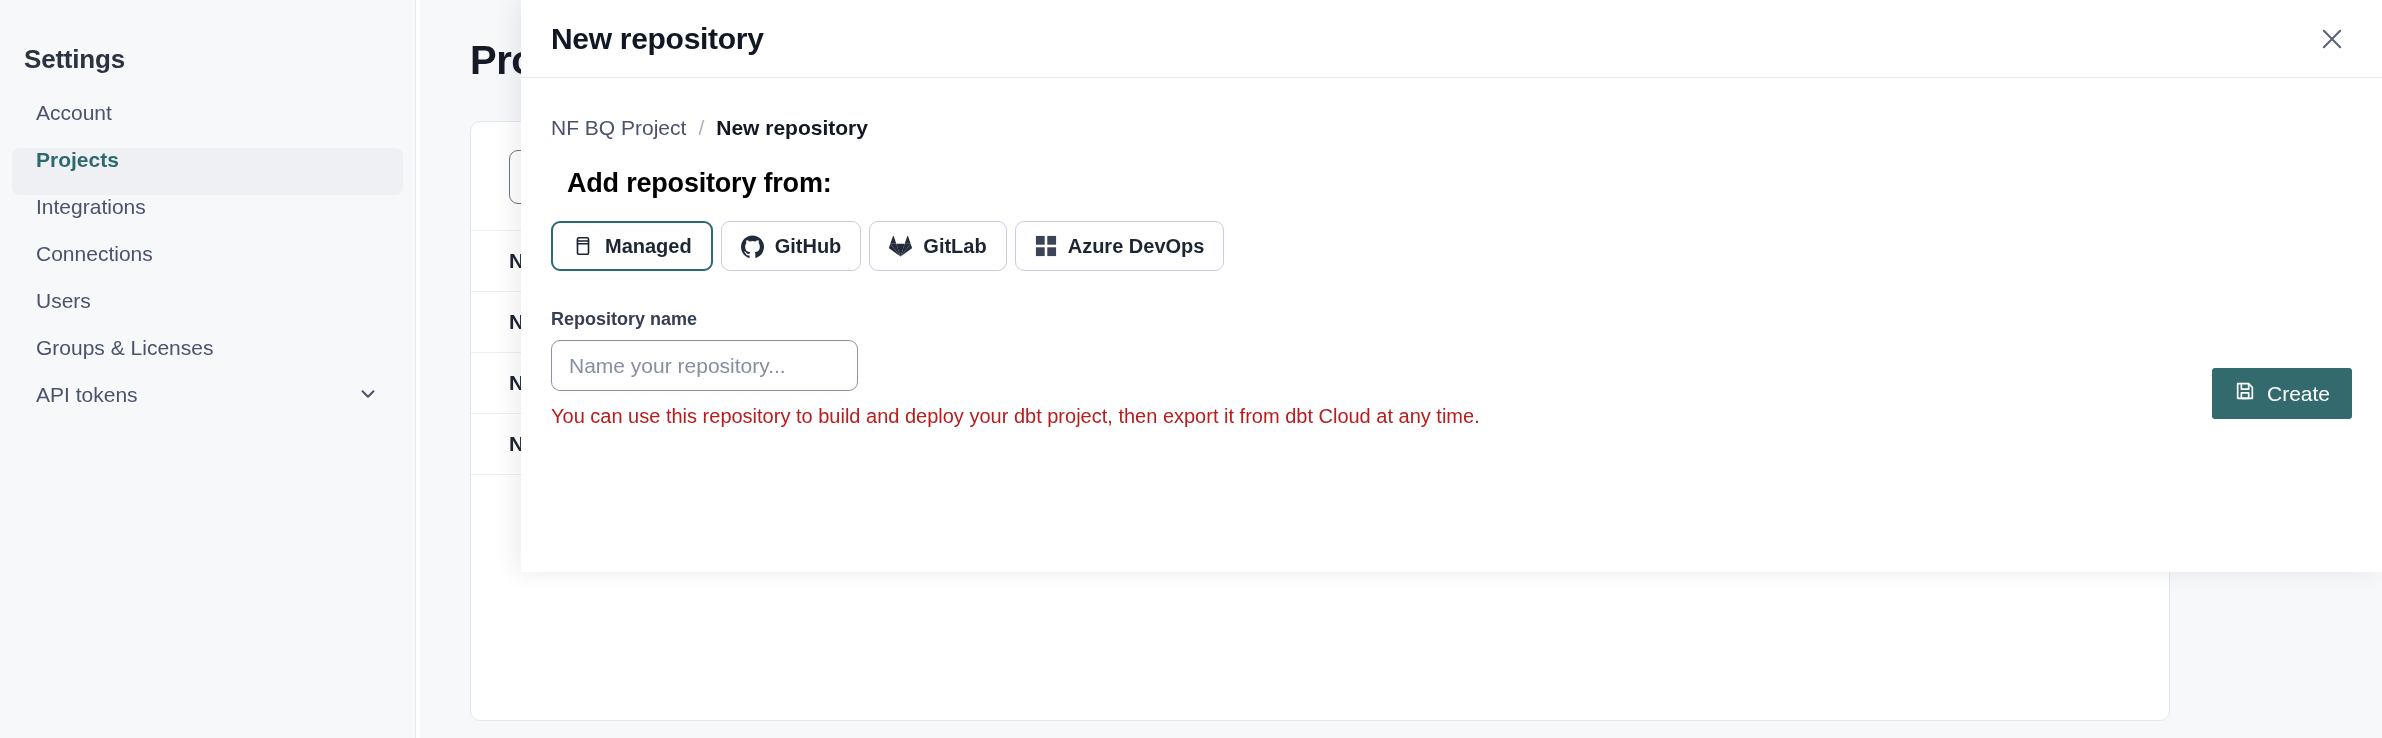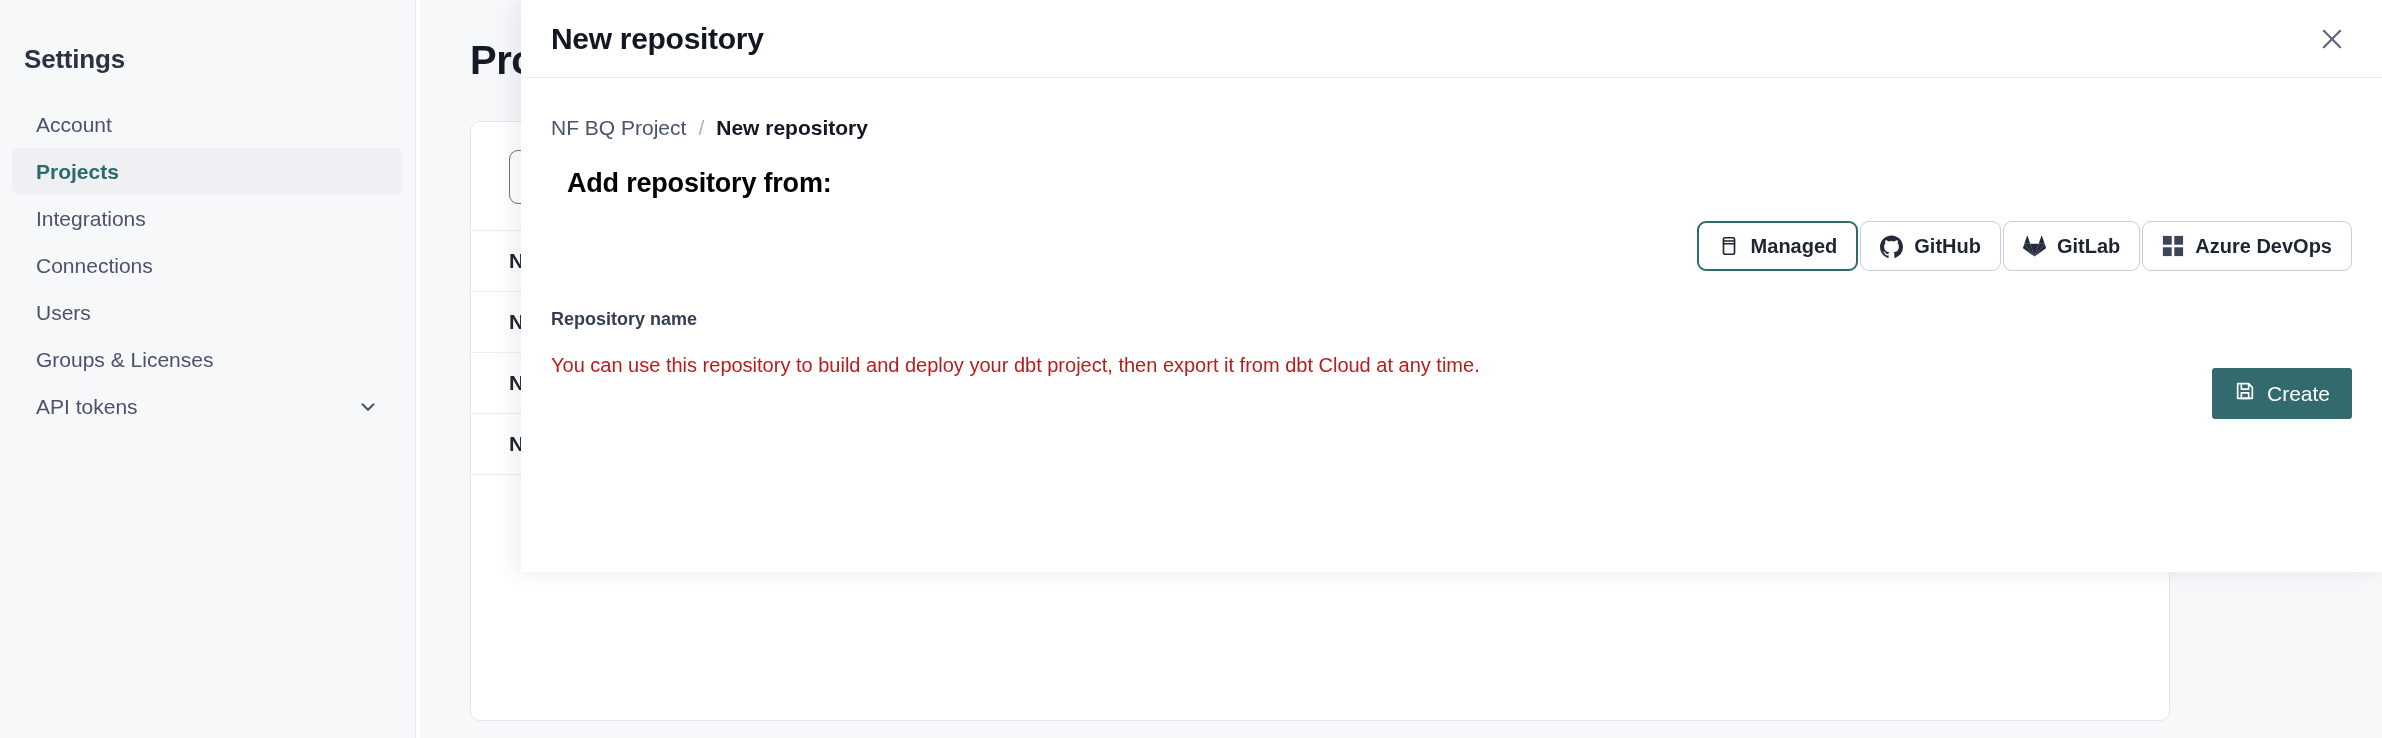--- a/index.html
+++ b/index.html
@@ -17,21 +17,21 @@
     width: 416px; height: 738px;
     background: #f7f8fa;
     border-right: 1px solid #e6e9ef;
     padding: 44px 0 0 0;
   }
   .sidebar-title {
     font-size: 26px; font-weight: bold; color: #2b3340;
     padding: 0 24px; margin-bottom: 26px; letter-spacing: -0.2px;
   }
   .nav-item {
-    height: 47px; display: flex; align-items: center;
+    height: 47px; display: flex; 
     padding: 0 24px; font-size: 21px; color: #49536b;
     cursor: pointer; border-radius: 8px;
     margin: 0 12px; width: calc(100% - 24px);
   }
   .nav-item.active { background: #eef0f4; color: #2e6a6c; font-weight: bold; }
   .nav-item.sub { padding-left: 50px; }
   .nav-item .chev {
     margin-left: auto; width: 22px; height: 22px;
     display: inline-flex; align-items: center; justify-content: center;
   }
@@ -91,21 +91,21 @@
   }
   .bc-link { color: #49536b; cursor: pointer; }
   .bc-sep { color: #aab1bf; }
   .bc-current { color: #111723; font-weight: bold; }
 
   .section-title {
     font-size: 27px; font-weight: bold; color: #000000;
     margin-bottom: 22px; letter-spacing: -0.2px; margin-left: 16px;
   }
 
-  .source-row { display: flex; gap: 2px; margin-bottom: 38px; justify-content: flex-end; }
+  .source-row { display: flex; gap: 8px; margin-bottom: 38px; }
   .source-btn {
     height: 50px; border: 1px solid #c9cede; border-radius: 9px;
     background: #fff; display: inline-flex; align-items: center;
     gap: 11px; padding: 0 19px; cursor: pointer;
     font-size: 20px; font-weight: bold; color: #1d2533;
   }
   .source-btn.selected { border: 2px solid #2e6a6c; }
   .source-btn .ic { display: inline-flex; align-items: center; }
 
   .field-label {
@@ -269,20 +269,21 @@
           </span>
           <span>Azure DevOps</span>
         </button>
 
       </div>
 
       <div class="field-label">Repository name</div>
 
       <div class="field-row">
         <div style="flex:1;">
+          <input class="repo-input" type="text" placeholder="Name your repository..." style="">
           <div class="helper">You can use this repository to build and deploy your dbt project, then export it from dbt Cloud at any time.</div>
         </div>
         <button class="create-btn">
           <span>
             <svg width="22" height="22" viewBox="0 0 24 24" fill="none" stroke="#ffffff" stroke-width="1.8" stroke-linecap="round" stroke-linejoin="round">
                 <path d="M4 4h12l4 4v12H4z"></path>
                 <path d="M8 4v6h8V4"></path>
                 <rect x="8" y="14" width="8" height="6"></rect>
               </svg>
           </span>

